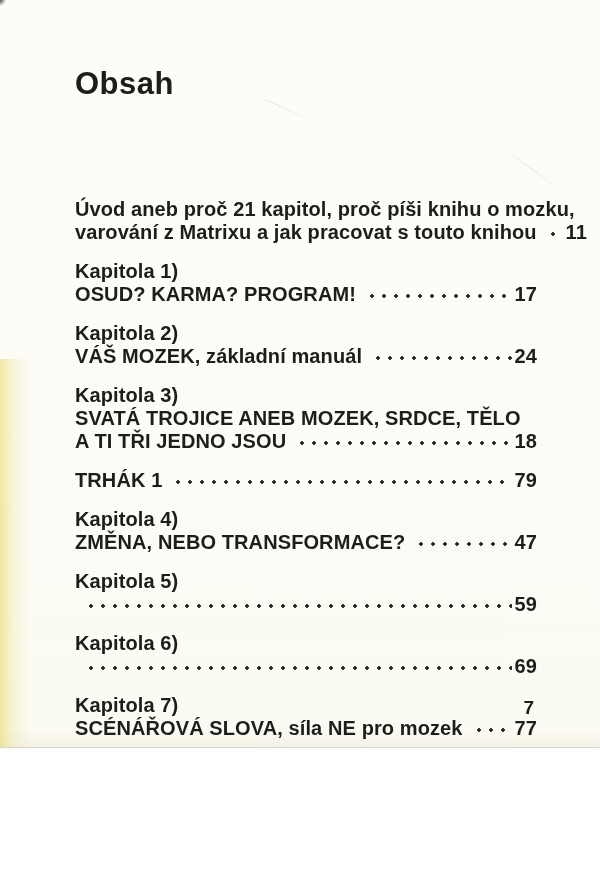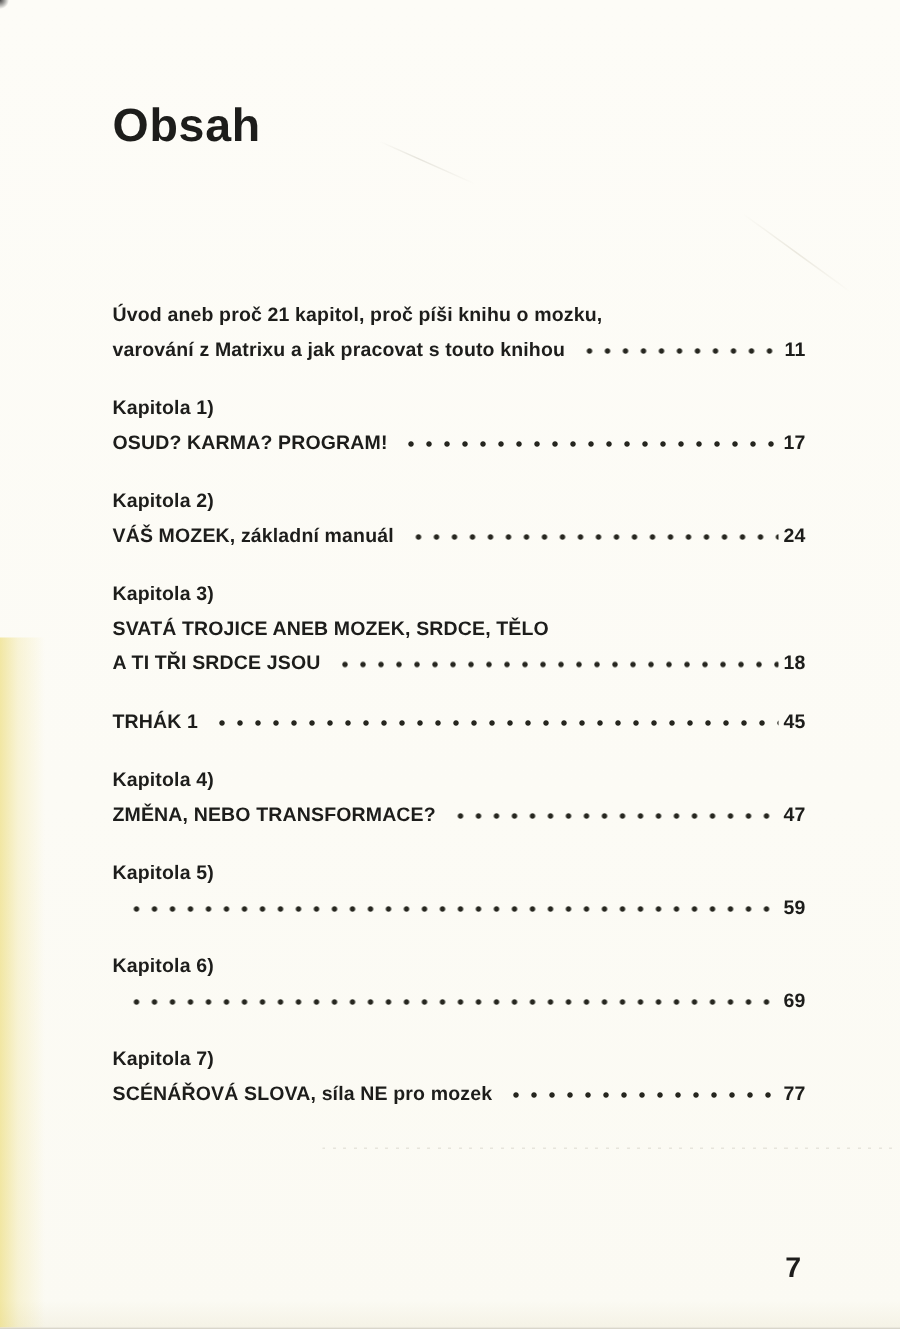--- a/index.html
+++ b/index.html
@@ -5,21 +5,21 @@
   html, body {
     margin: 0;
     padding: 0;
     width: 600px;
     height: 886px;
     font-family: "Liberation Sans", "DejaVu Sans", sans-serif;
   }
   .page {
     position: relative;
     width: 600px;
-    height: 886px;
+    height: 748px;
     box-sizing: border-box;
     overflow: hidden;
     color: #1d1d1b;
     background:
       
       radial-gradient(circle at 0px 0px, rgba(40,40,40,0.85) 0px, rgba(40,40,40,0.0) 6px) no-repeat,
       
       linear-gradient(90deg, rgba(233,214,96,0.55) 0px, rgba(233,214,96,0.22) 12px, rgba(233,214,96,0) 30px) left bottom / 34px 52% no-repeat,
       
       linear-gradient(0deg, rgba(226,220,190,0.25) 0px, rgba(226,220,190,0) 18px) left bottom / 100% 20px no-repeat,
@@ -29,21 +29,21 @@
     padding: 66px 63px 0 75px;
   }
   .title {
     font-size: 31px;
     line-height: 36px;
     font-weight: 700;
     letter-spacing: 0.5px;
     margin: 0 0 96px 0;
   }
   .toc {
-    font-size: 13px;
+    font-size: 20px;
     line-height: 23px;
     font-weight: 600;
     letter-spacing: 0.1px;
   }
   .entry { margin-bottom: 16px; }
   .line { white-space: nowrap; }
   .lastline {
     display: flex;
     align-items: flex-end;
     white-space: nowrap;
@@ -120,31 +120,31 @@
       <span class="t">VÁŠ MOZEK, základní manuál</span>
       <span class="leader"></span>
       <span class="pgnum">24</span>
     </div>
   </div>
 
   <div class="entry">
     <div class="line">Kapitola 3)</div>
         <div class="line">SVATÁ TROJICE ANEB MOZEK, SRDCE, TĚLO</div>
         <div class="lastline">
-      <span class="t">A TI TŘI SRDCE JSOU</span>
+      <span class="t">A TI TŘI JEDNO JSOU</span>
       <span class="leader"></span>
       <span class="pgnum">18</span>
     </div>
   </div>
 
   <div class="entry">
     <div class="lastline">
       <span class="t">TRHÁK 1</span>
       <span class="leader"></span>
-      <span class="pgnum">45</span>
+      <span class="pgnum">79</span>
     </div>
   </div>
 
   <div class="entry">
     <div class="line">Kapitola 4)</div>
         <div class="lastline">
       <span class="t">ZMĚNA, NEBO TRANSFORMACE?</span>
       <span class="leader"></span>
       <span class="pgnum">47</span>
     </div>

